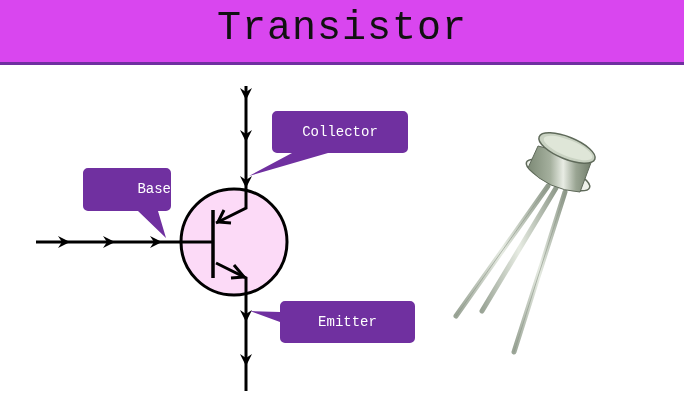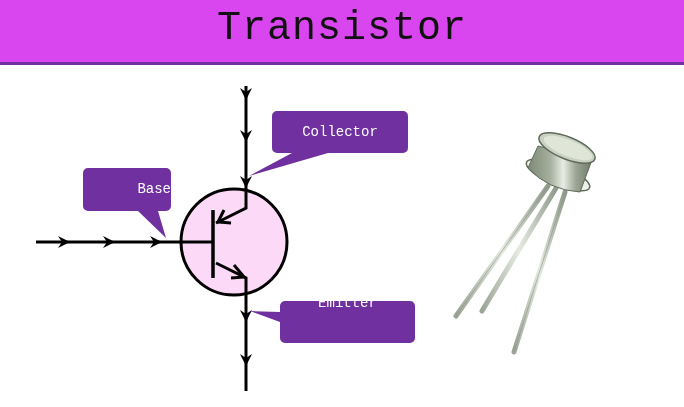--- a/index.html
+++ b/index.html
@@ -84,13 +84,13 @@
     <line x1="565" y1="192" x2="514" y2="352" stroke="#8a9486" stroke-width="1" opacity="0.6"></line>
     <ellipse cx="558" cy="175" rx="34" ry="10" transform="rotate(22 558 175)" fill="#eef1ea" stroke="#5f6a5a" stroke-width="1.5"></ellipse>
     <path d="M538 146 L528 168 Q548 190 580 192 L592 160 Z" fill="url(#can)" stroke="#5f6a5a" stroke-width="1"></path>
     <ellipse cx="567" cy="148" rx="30" ry="11" transform="rotate(22 567 148)" fill="#c9d2c2" stroke="#5f6a5a" stroke-width="1.5"></ellipse>
     <ellipse cx="568" cy="148" rx="26" ry="8" transform="rotate(22 568 148)" fill="#dfe6d8"></ellipse>
   </g>
 </svg>
 
 <div class="callout-label" style="left:83px; top:181px; width:88px;text-align:right;">Base</div>
 <div class="callout-label" style="left:272px; top:124px; width:136px;">Collector</div>
-<div class="callout-label" style="left:280px; top:295px; width:135px;">Emitter</div>
+<div class="callout-label" style="left:280px; top:314px; width:135px;">Emitter</div>
 
 </body></html>

